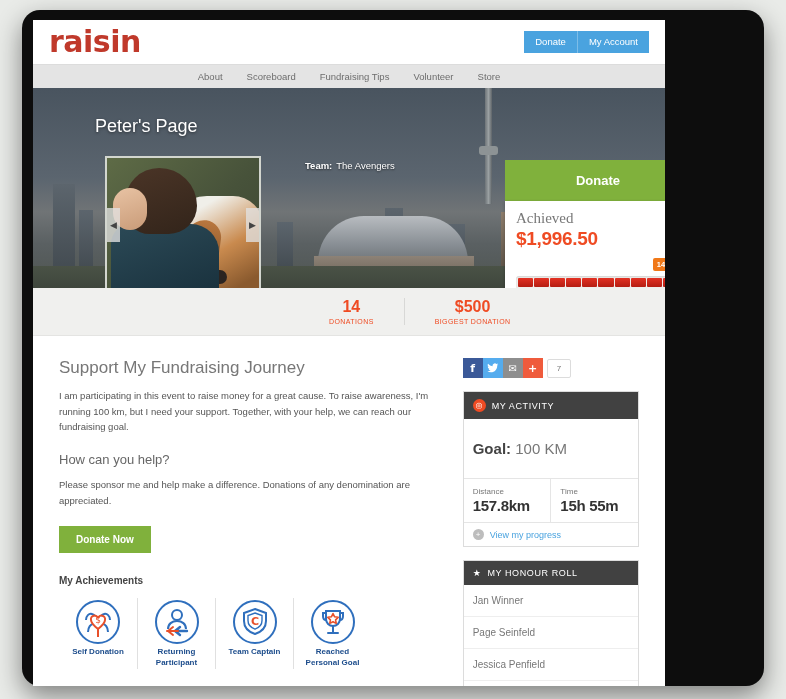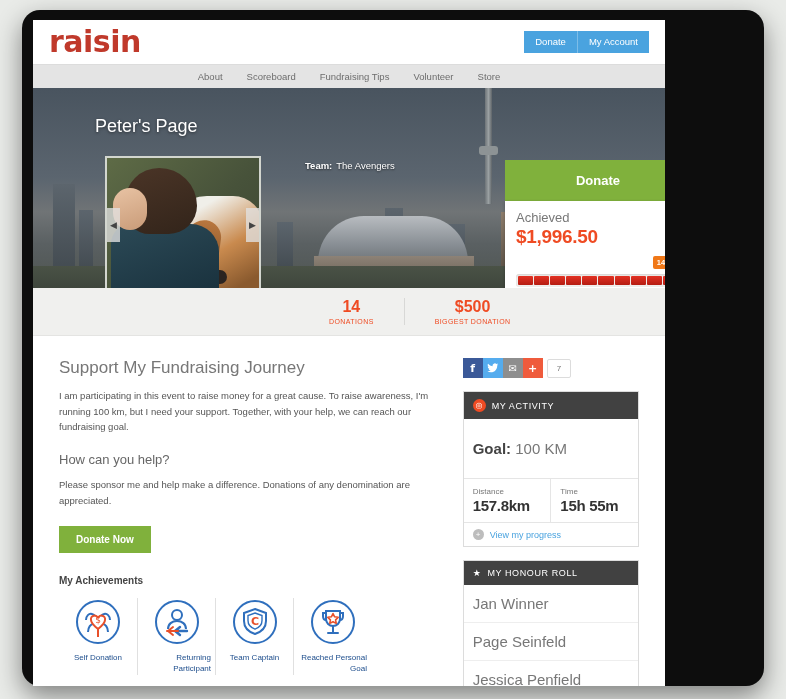--- a/index.html
+++ b/index.html
@@ -169,21 +169,21 @@
     display: block; width: 100%;
     background: #80b13c; color: #fff;
     border: none; font-size: 13px; font-weight: bold;
     padding: 13px 0; cursor: pointer;
     text-align: center;
   }
   .dcard {
     background: #fff; padding: 9px 11px 10px 11px;
     box-shadow: 0 1px 3px rgba(0,0,0,0.25);
   }
-  .achieved-lbl { font-size: 13px; color: #777; }
+  .achieved-lbl { font-size: 15px; color: #777; font-family: Liberation Serif, serif; }
   .achieved-val {
     font-size: 19px; font-weight: bold; color: #ef4b23;
     margin-top: 1px; letter-spacing: -0.3px;
   }
   .pct-wrap { position: relative; height: 15px; margin-top: 8px; }
   .pct-badge {
     position: absolute; right: 0; top: 0;
     background: #f07818; color: #fff;
     font-size: 7.5px; font-weight: bold;
     padding: 2px 4px; border-radius: 2px;
@@ -228,22 +228,22 @@
   }
   .ach-title { font-size: 10px; font-weight: bold; color: #444; margin-top: 22px; }
   .ach-row { display: flex; margin-top: 12px; }
   .ach {
     width: 78px; text-align: center; padding: 0 4px;
     display: flex; flex-direction: column; align-items: center;
     cursor: pointer;
   }
   .ach + .ach { border-left: 1px solid #e0e0e0; }
   .ach-label {
-    font-size: 8px; color: #1d4d8c; font-weight: normal;
-    margin-top: 7px; line-height: 1.35; text-align: right;
+    font-size: 8px; color: #1d4d8c; font-weight: bold;
+    margin-top: 1px; line-height: 1.35;
   }
 
   
   .share { display: flex; align-items: center; margin-bottom: 13px; }
   .sbtn {
     width: 20px; height: 20px; color: #fff;
     display: flex; align-items: center; justify-content: center;
     font-size: 11px; font-weight: bold; cursor: pointer;
     font-family: "DejaVu Sans", sans-serif;
   }
@@ -277,21 +277,21 @@
   .progress-link {
     display: flex; align-items: center; gap: 6px;
     padding: 6px 9px; font-size: 9px; color: #4aa3df; cursor: pointer;
   }
   .plus {
     width: 11px; height: 11px; border-radius: 50%;
     background: #bdbdbd; color: #fff; font-size: 8px;
     display: flex; align-items: center; justify-content: center;
   }
   .roll-item {
-    font-size: 15px; color: #777;
+    font-size: 10px; color: #777;
     padding: 10px 9px; border-bottom: 1px solid #eee;
   }
   .roll-item:last-child { border-bottom: none; }
 </style>
 </head>
 <body>
 
 <div class="device">
 <div class="viewport">
 

